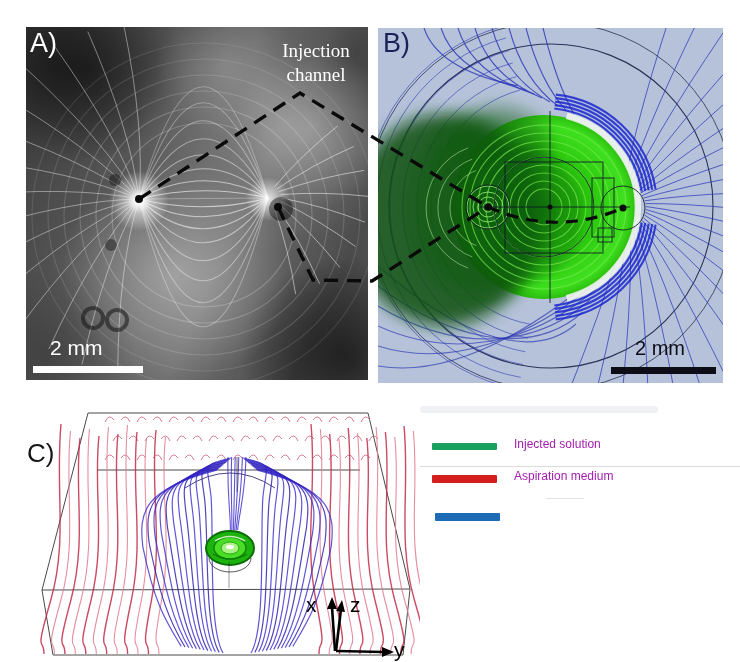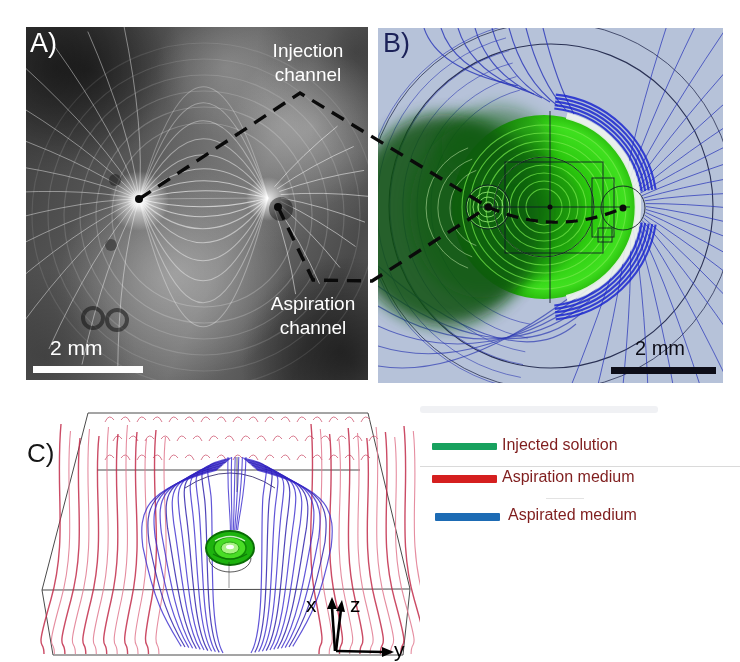--- a/index.html
+++ b/index.html
@@ -18,37 +18,37 @@
   
   #panelB{left:378px;top:28px;width:345px;height:355px;overflow:hidden;background:#b6c2d9;}
   
   #panelC{left:25px;top:400px;width:395px;height:262px;overflow:hidden;background:#fff;}
   #svgO{left:0;top:0;pointer-events:none;}
   .lbl{color:#fff;font-size:27px;line-height:1;}
   #lblA{left:30px;top:30px;}
   #lblB{left:383px;top:30px;color:#1b2158;}
   #lblC{left:27px;top:440px;color:#161616;font-size:26px;}
   .ann{color:#fff;font-size:19px;line-height:23.5px;text-align:center;}
-  #annInj{left:266px;top:39px;width:84px;}
+  #annInj{left:274px;top:39px;width:84px;font-family:Liberation Serif, serif;}
   #annAsp{left:266px;top:292px;width:94px;}
   .sbtxt{font-weight:400;color:#fff;font-size:21px;line-height:1;}
   #sbTxtA{left:50px;top:337px;}
   #barA{left:33px;top:366px;width:110px;height:7px;background:#fdfdfd;}
   #sbTxtB{left:635px;top:338px;color:#0d0d18;font-size:20px;}
   #barB{left:611px;top:367px;width:105px;height:7px;background:#0d0d18;}
   .axlbl{font-size:21px;color:#000;line-height:1;}
   #axX{left:306px;top:594px;}
   #axZ{left:350px;top:594px;}
   #axY{left:394px;top:639px;}
   
   .sw{height:7px;width:65px;border-radius:1px;}
   #sw1{left:432px;top:443px;}
   #sw2{left:432px;top:475px;height:8px;}
   #sw3{left:435px;top:513px;height:8px;}
-  .ltxt{font-size:16px;color:#7f1d1d;line-height:23px;}
+  .ltxt{font-size:12px;color:#a21caf;line-height:23px;margin-left:12px;}
   #lt1{left:502px;top:433px;}
   #lt2{left:502px;top:465px;}
   #lt3{left:508px;top:503px;}
   #div1{left:420px;top:466px;width:320px;height:1px;background:#dadada;}
   #div2{left:546px;top:498px;width:38px;height:1px;background:#e3e3e3;}
   #ghost{left:420px;top:406px;width:238px;height:7px;background:rgba(140,150,170,.13);border-radius:3px;}
 </style>
 </head>
 <body>
 
@@ -371,36 +371,34 @@
 
   <svg id="svgO" class="abs" width="740" height="662" viewBox="0 0 740 662">
       <path d="M139,199 L300,93 L488,207" fill="none" stroke="#0a0a0a" stroke-width="3.4" stroke-dasharray="14 9"></path>
       <path d="M278,207 L313,280 L372,281 L488,207" fill="none" stroke="#0a0a0a" stroke-width="3.4" stroke-dasharray="14 9"></path>
       <circle cx="139" cy="199" r="4" fill="#0a0a0a"></circle>
       <circle cx="278" cy="207" r="4" fill="#0a0a0a"></circle>
     </svg>
 
   <div id="lblA" class="abs lbl">A)</div>
   <div id="annInj" class="abs ann">Injection channel</div>
-  <div id="annAsp" class="abs ann">Aspiration channel</div>
   <div id="sbTxtA" class="abs sbtxt">2 mm</div>
   <div id="barA" class="abs"></div>
 
   <div id="lblB" class="abs lbl">B)</div>
   <div id="sbTxtB" class="abs sbtxt">2 mm</div>
   <div id="barB" class="abs"></div>
 
   <div id="lblC" class="abs lbl">C)</div>
   <div id="axX" class="abs axlbl">x</div>
   <div id="axZ" class="abs axlbl">z</div>
   <div id="axY" class="abs axlbl">y</div>
 
   <div id="ghost" class="abs"></div>
   <div id="sw1" class="abs sw" style="background: rgb(24, 161, 94);"></div>
   <div id="lt1" class="abs ltxt">Injected solution</div>
   <div id="div1" class="abs"></div>
   <div id="sw2" class="abs sw" style="background: rgb(213, 31, 31);"></div>
   <div id="lt2" class="abs ltxt">Aspiration medium</div>
   <div id="div2" class="abs"></div>
   <div id="sw3" class="abs sw" style="background: rgb(29, 107, 180);"></div>
-  <div id="lt3" class="abs ltxt">Aspirated medium</div>
 
 </div>
 
 </body></html>

